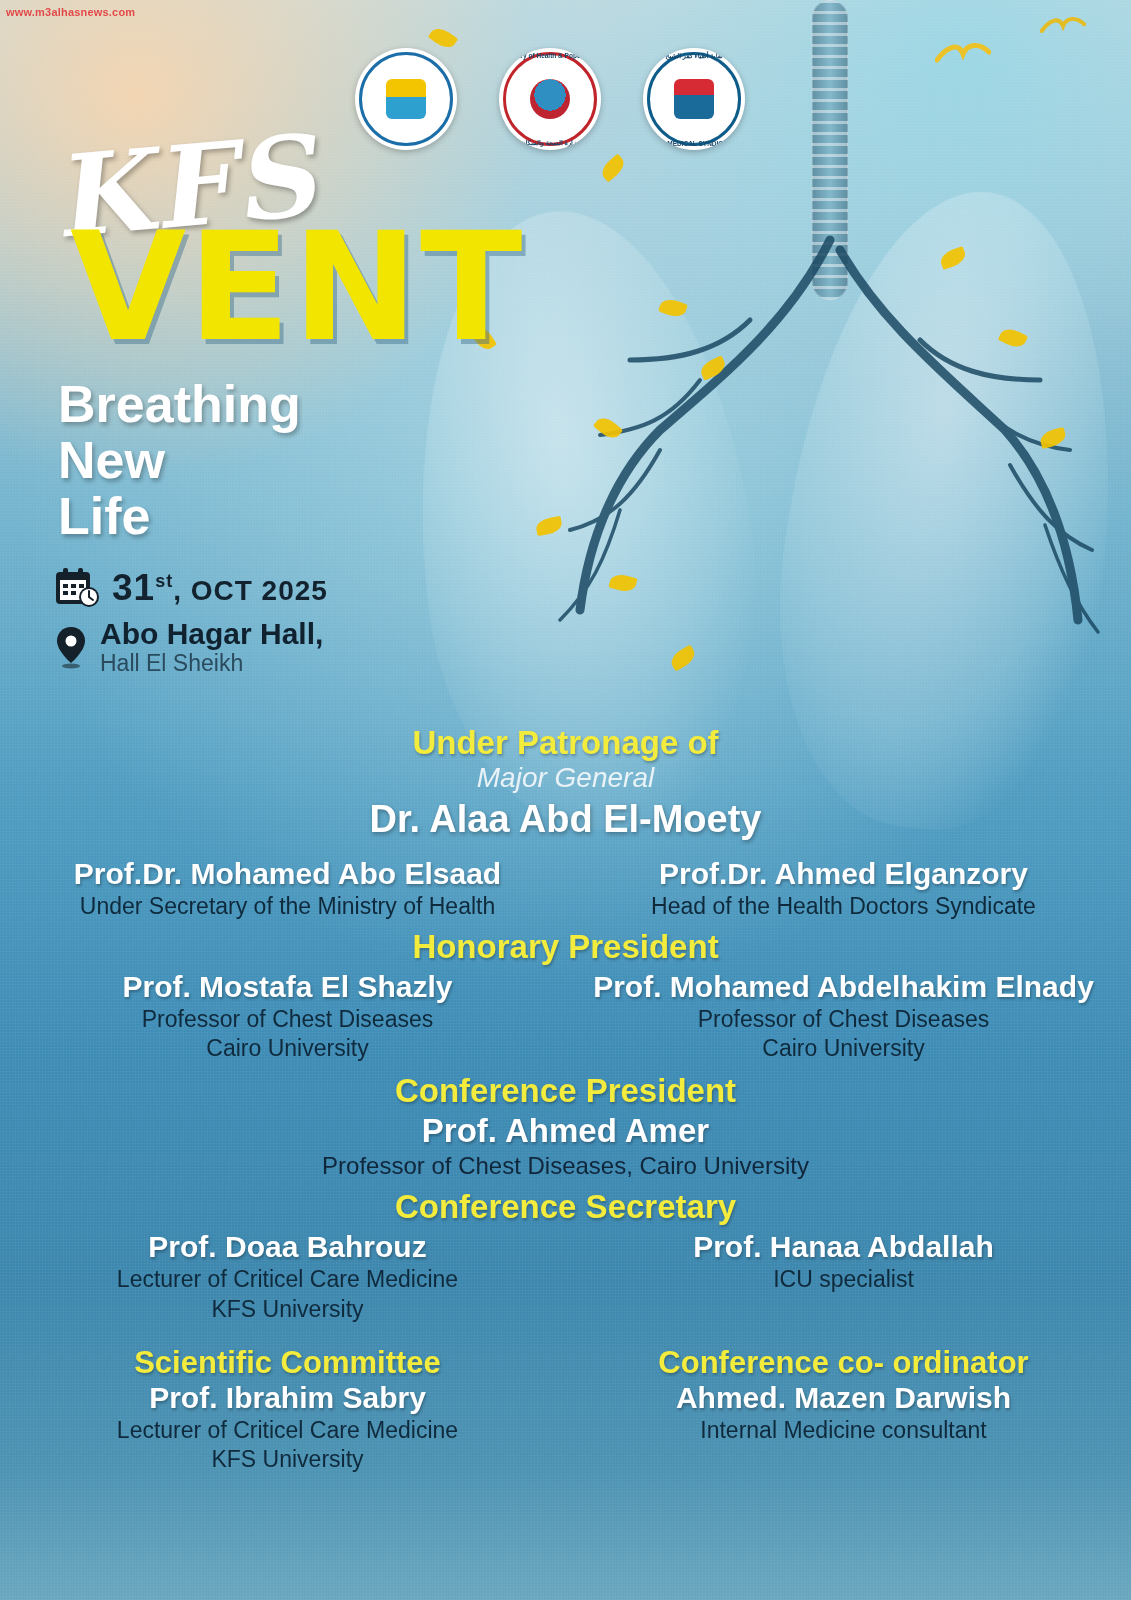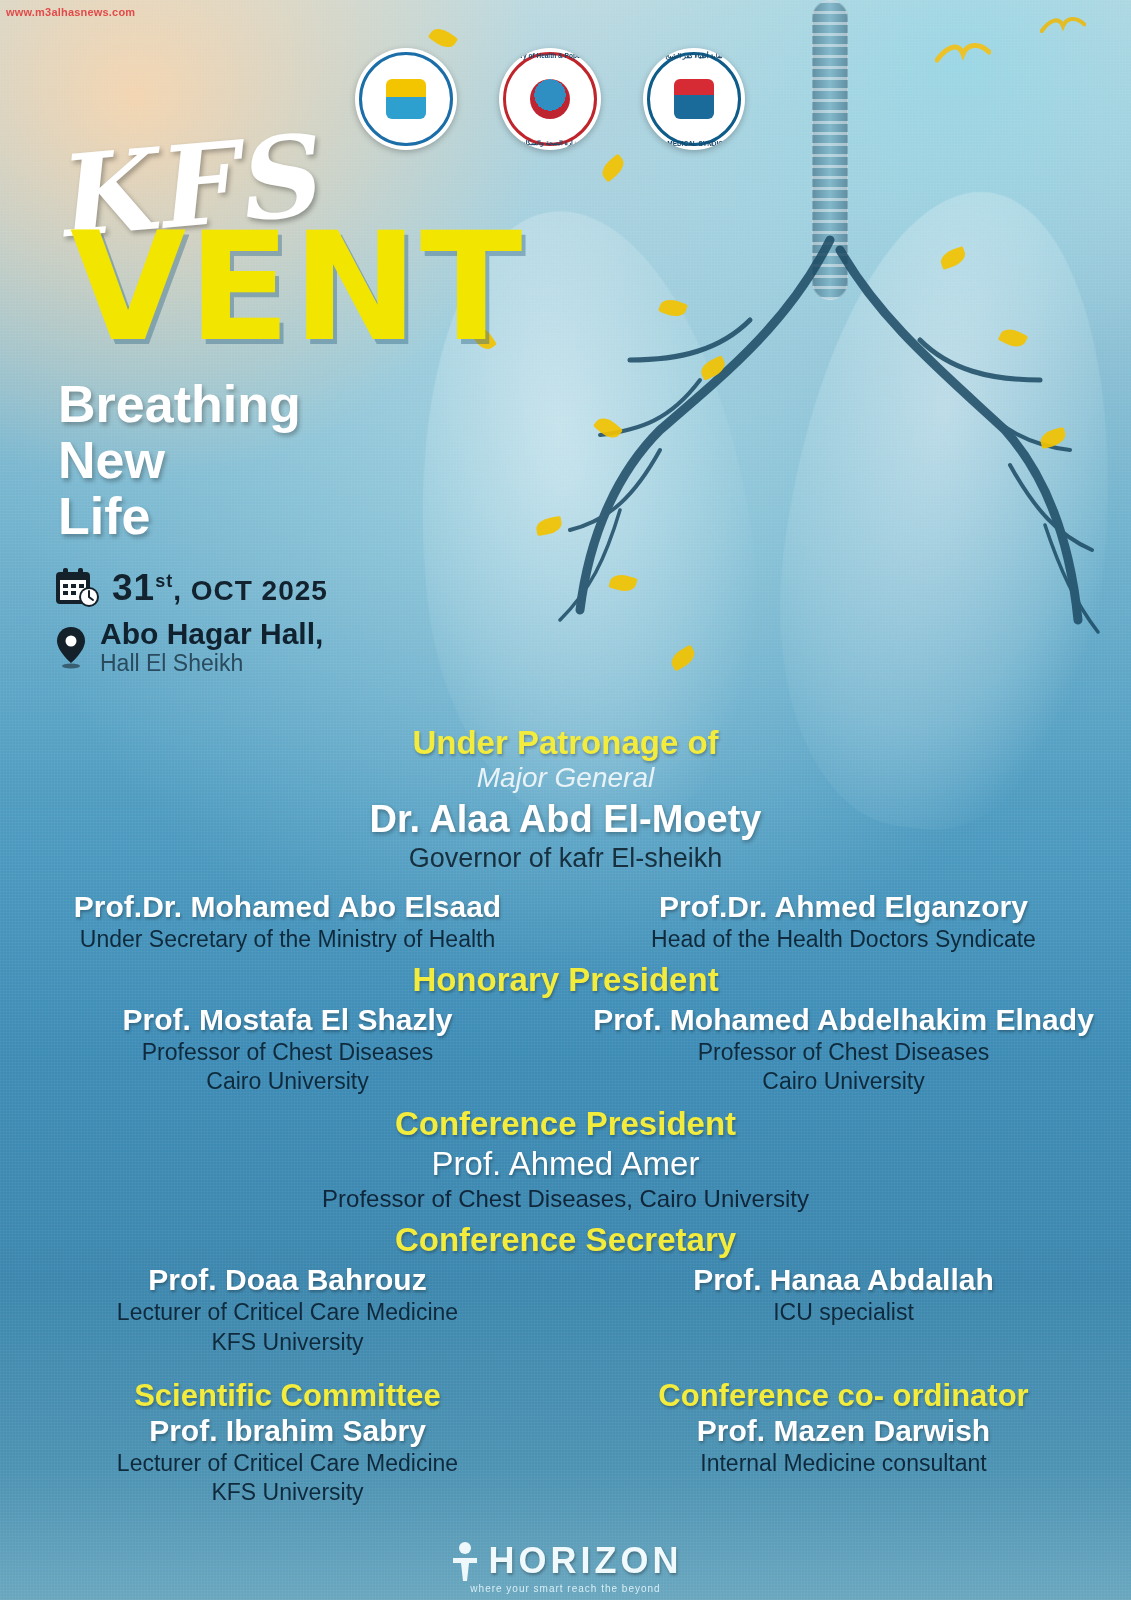--- a/index.html
+++ b/index.html
@@ -101,21 +101,21 @@
   .cal-icon{width:46px;height:44px;position:relative;}
   .pin-icon{width:34px;height:44px;position:relative;}
 
   
   .content{position:absolute;left:0;right:0;top:718px;text-align:center;padding:0 26px;}
   .yellow-head{
     font-size:33px;font-weight:bold;color:#f4ec3c;margin:6px 0 2px;
     text-shadow:1px 2px 3px rgba(0,0,0,.28);
   }
   .white-name{
-    font-size:33px;font-weight:normal;color:#ffffff;
+    font-size:33px;font-weight:bold;color:#ffffff;
     text-shadow:1px 2px 3px rgba(0,0,0,.3);margin:2px 0;
   }
   .sub{font-size:24px;color:#10263a;margin:1px 0 4px;}
   .two-col{display:flex;justify-content:center;gap:36px;margin-top:4px;}
   .col{flex:1;max-width:520px;}
   .col .name{font-size:30px;font-weight:bold;color:#ffffff;text-shadow:1px 2px 3px rgba(0,0,0,.3);}
   .col .role{font-size:23px;color:#0f2a3c;line-height:1.18;margin-top:2px;}
   .col .head{font-size:31px;font-weight:bold;color:#f4ec3c;text-shadow:1px 2px 3px rgba(0,0,0,.28);}
   .major{font-size:28px;color:#e9f3f7;margin-top:-2px;font-style:italic;}
   .gov-name{font-size:38px;font-weight:bold;color:#ffffff;text-shadow:1px 2px 4px rgba(0,0,0,.32);margin-top:4px;}
@@ -239,21 +239,20 @@
         <div class="venue-main">Abo Hagar Hall,</div>
         <div class="venue-sub">Hall El Sheikh</div>
       </div>
     </div>
   </div>
 
   <div class="content">
     <div class="yellow-head">Under Patronage of</div>
     <div class="major">Major General</div>
     <div class="gov-name">Dr. Alaa Abd El-Moety</div>
-    <div class="gov-sub">Governor of kafr El-sheikh</div>
 
     <div class="two-col" style="margin-top:16px">
       <div class="col">
         <div class="name">Prof.Dr. Mohamed Abo Elsaad</div>
         <div class="role">Under Secretary of the Ministry of Health</div>
       </div>
       <div class="col">
         <div class="name">Prof.Dr. Ahmed Elganzory</div>
         <div class="role">Head of the Health Doctors Syndicate</div>
       </div>
@@ -293,30 +292,20 @@
 
     <div class="two-col" style="margin-top:22px">
       <div class="col">
         <div class="head">Scientific Committee</div>
         <div class="name">Prof. Ibrahim Sabry</div>
         <div class="role">Lecturer of Criticel Care Medicine</div>
         <div class="role">KFS University</div>
       </div>
       <div class="col">
         <div class="head">Conference co- ordinator</div>
-        <div class="name">Prof. Mazen Darwish</div>
+        <div class="name">Ahmed. Mazen Darwish</div>
         <div class="role">Internal Medicine consultant</div>
         <div class="role"></div>
       </div>
     </div>
   </div>
 
-  <div class="footer">
-    <div class="horizon">
-      <svg class="mark" viewBox="0 0 32 40">
-        <circle cx="16" cy="7" r="6" fill="#eef8fb"></circle>
-        <path d="M4 17 h24 v5 h-8 l-2 18 h-4 l-2 -18 h-8 z" fill="#eef8fb"></path>
-      </svg>
-      <span>HORIZON</span>
-    </div>
-    <div class="horizon-sub">where your smart reach the beyond</div>
-  </div>
 </div>
 
 </body></html>

